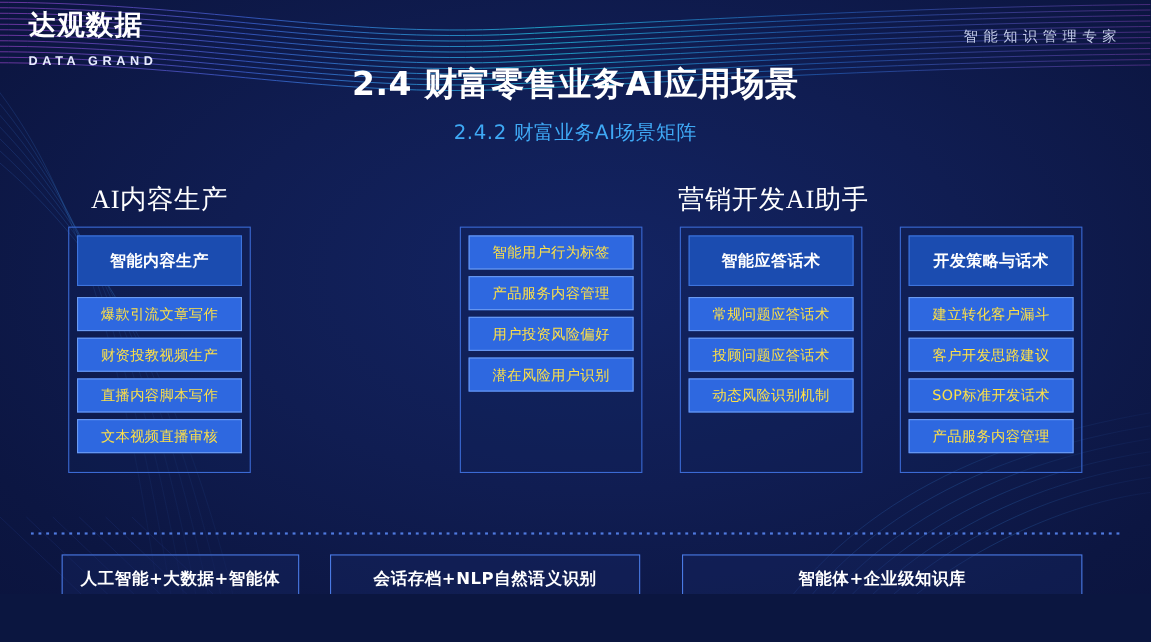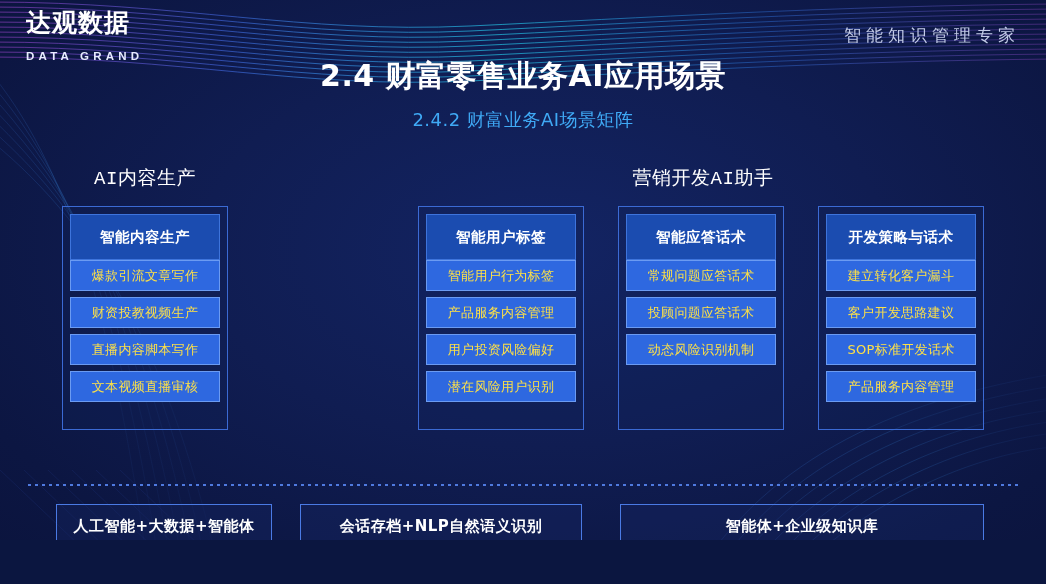--- a/index.html
+++ b/index.html
@@ -40,21 +40,21 @@
     font-family:"DejaVu Sans","Liberation Sans",sans-serif;
   }
   .logo-en {
     font-size:11.5px; color:#e8ecff; letter-spacing:4.2px;
     font-weight:bold; line-height:15px; margin-top:11px;
     font-family:"Liberation Sans",sans-serif;
   }
 
   .tagline {
     position:absolute; right:26px; top:24px; z-index:6;
-    font-size:17px; color:#c3cbe8; letter-spacing:5px;
+    font-size:13px; color:#c3cbe8; letter-spacing:5px;
     font-family:"DejaVu Sans","Liberation Sans",sans-serif;
   }
 
   
   .title-main {
     position:absolute; left:0; top:56px; width:1046px;
     text-align:center;
     font-size:30px; font-weight:bold; color:#ffffff;
     letter-spacing:0.5px;
     font-family:"DejaVu Sans","Liberation Sans",sans-serif;
@@ -64,23 +64,23 @@
     position:absolute; left:0; top:108px; width:1046px;
     text-align:center;
     font-size:18px; color:#3fa9f5; letter-spacing:0.5px;
     font-family:"DejaVu Sans","Liberation Sans",sans-serif;
     z-index:5;
   }
 
   
   .grp-heading {
     position:absolute;
-    font-size:19px; color:#ffffff; letter-spacing:0.5px;
+    font-size:24px; color:#ffffff; letter-spacing:0.5px;
     white-space:nowrap;
-    font-family:Liberation Mono, monospace;
+    font-family:Liberation Serif, serif;
     z-index:5;
   }
   #heading-content { left:62px; top:165px; width:166px; text-align:center; }
   #heading-marketing { left:418px; top:165px; width:570px; text-align:center; }
 
   
   .col {
     position:absolute;
     top:206px; width:166px; height:224px;
     border:1px solid #3b6ad4;
@@ -94,21 +94,21 @@
   #col-3 { left:818px; }
 
   .col-head {
     height:46px;
     background:#1b4cb0;
     border:1px solid #3e74dc;
     display:flex; align-items:center; justify-content:center;
     font-size:14.5px; font-weight:bold; color:#ffffff;
     letter-spacing:0.5px;
     font-family:"DejaVu Sans","Liberation Sans",sans-serif;
-    margin-bottom:0;
+    margin-bottom:10px;
   }
 
   .col-item {
     height:31px;
     background:#2e68e0;
     border:1px solid #6b9bf2;
     display:flex; align-items:center; justify-content:center;
     font-size:13px; color:#fde047;
     letter-spacing:0.3px;
     font-family:"DejaVu Sans","Liberation Sans",sans-serif;
@@ -225,21 +225,20 @@
 
   <div class="col" id="col-0">
     <div class="col-head">智能内容生产</div>
     <div class="col-item">爆款引流文章写作</div>
     <div class="col-item">财资投教视频生产</div>
     <div class="col-item">直播内容脚本写作</div>
     <div class="col-item">文本视频直播审核</div>
   </div>
 
   <div class="col" id="col-1">
-    <div class="col-head">智能用户标签</div>
     <div class="col-item">智能用户行为标签</div>
     <div class="col-item">产品服务内容管理</div>
     <div class="col-item">用户投资风险偏好</div>
     <div class="col-item">潜在风险用户识别</div>
   </div>
 
   <div class="col" id="col-2">
     <div class="col-head">智能应答话术</div>
     <div class="col-item">常规问题应答话术</div>
     <div class="col-item">投顾问题应答话术</div>

